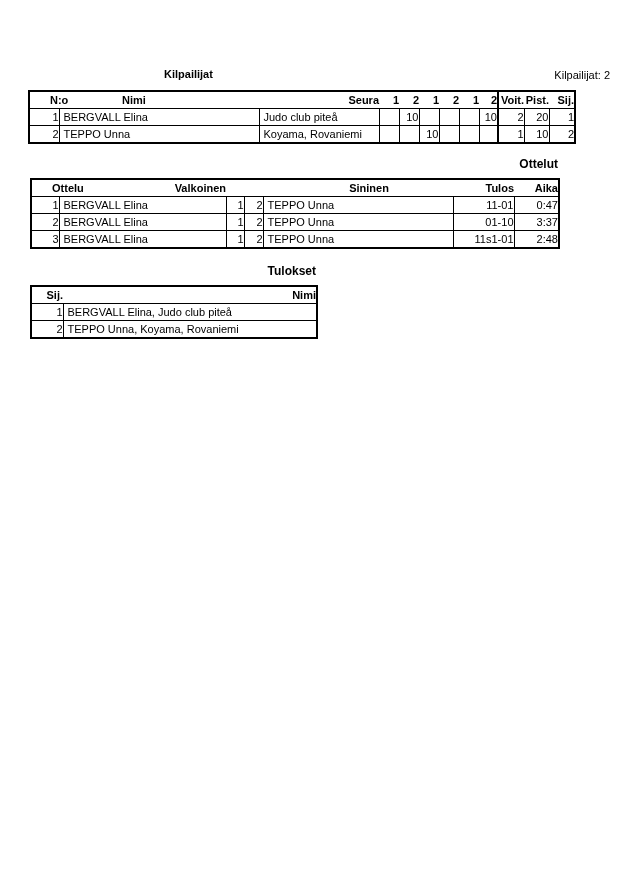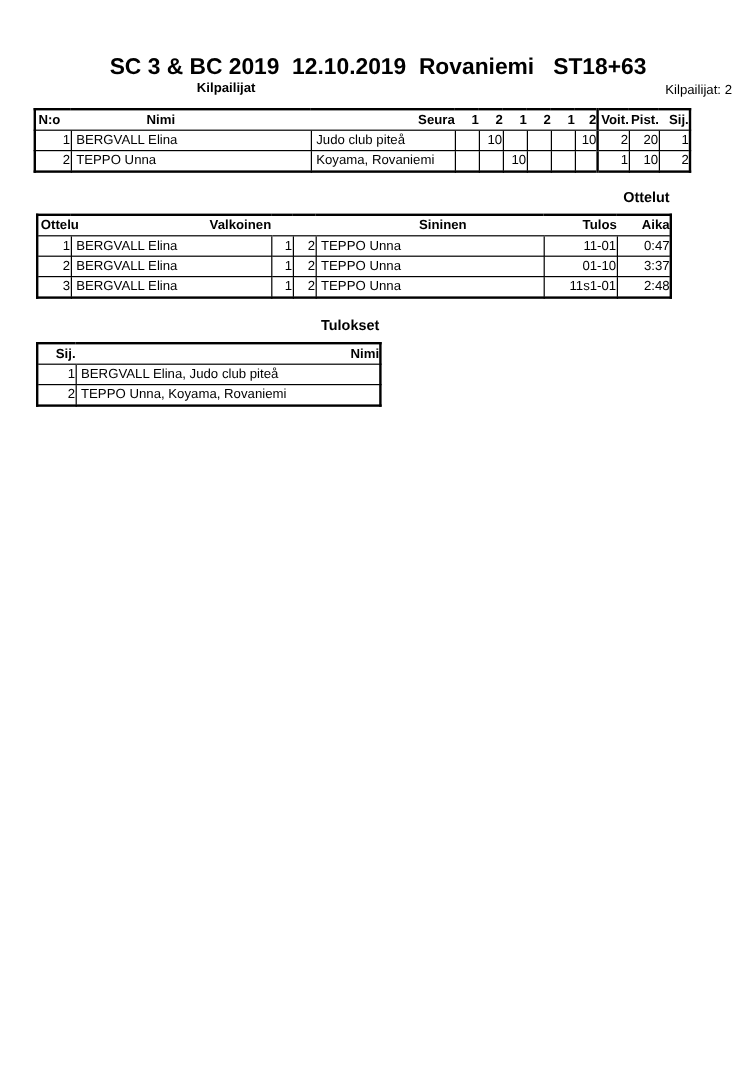--- a/index.html
+++ b/index.html
@@ -20,31 +20,30 @@
           background:#fff; border:2px solid #000; }
   #t1 { top:90px;  left:28px; width:546px; }
   #t2 { top:178px; left:30px; width:528px;border-radius:23px; }
   #t3 { top:285px; left:30px; width:286px; }
 
   td { border:1px solid #000; height:16px; padding:0; font-size:11px;
        white-space:nowrap; overflow:hidden; vertical-align:middle; }
   tr.hdr td { border-left:none; border-right:none; font-weight:bold; overflow:visible; }
   .c  { text-align:right; }
   .l  { padding-left:4px; }
-  .hl { padding-left:2px; }
+  .hl { padding-left:20px; }
   .thickL { border-left:2px solid #000 !important; }
   .nimiH { text-align:center; padding-right:50px; }
   .sinH  { text-align:center; padding-left:22px; }
 </style>
 </head>
 <body>
 
 <div class="page">
 
-  <div class="title">SC 3 &amp; BC 2019  12.10.2019  Rovaniemi   ST18+63</div>
   <div class="subtitle">Kilpailijat</div>
   <div class="comp-count">Kilpailijat: 2</div>
 
   <table id="t1">
     <colgroup>
       <col style="width:30px">
         <col style="width:200px">
         <col style="width:120px">
       <col style="width:20px">
         <col style="width:20px">

